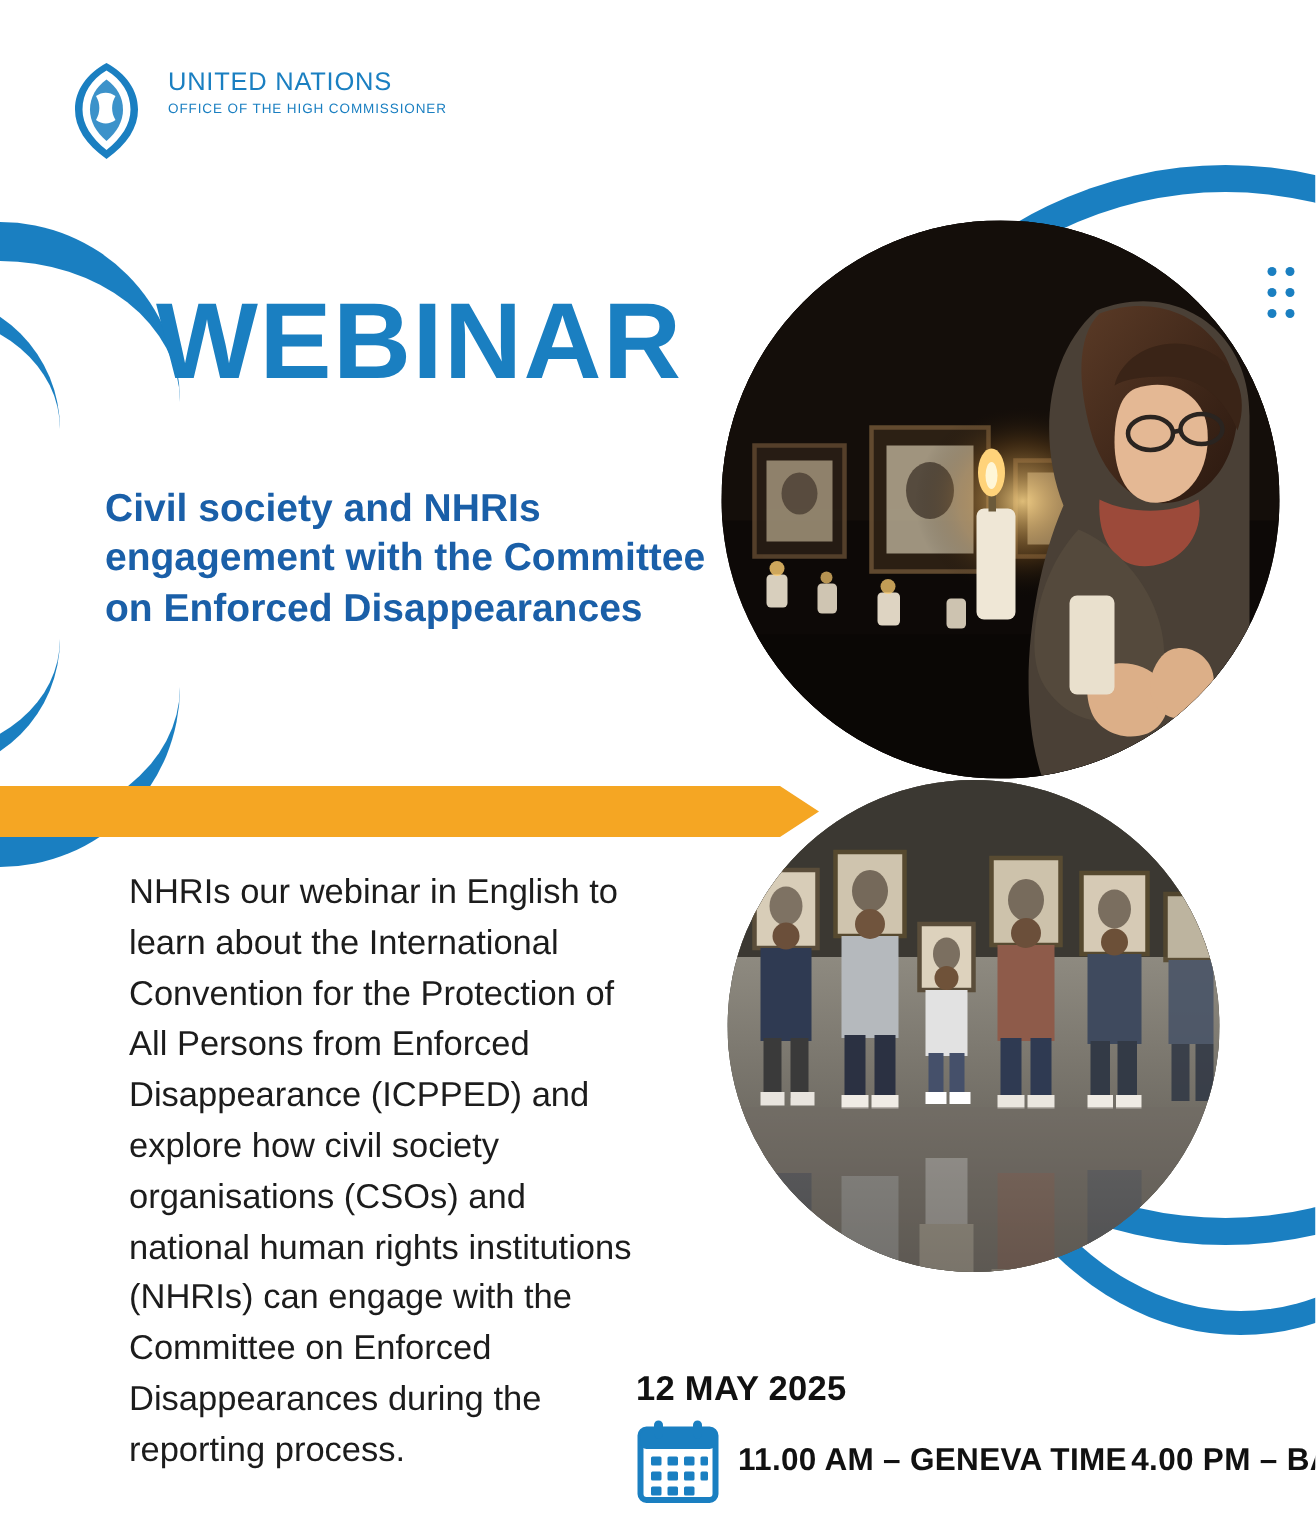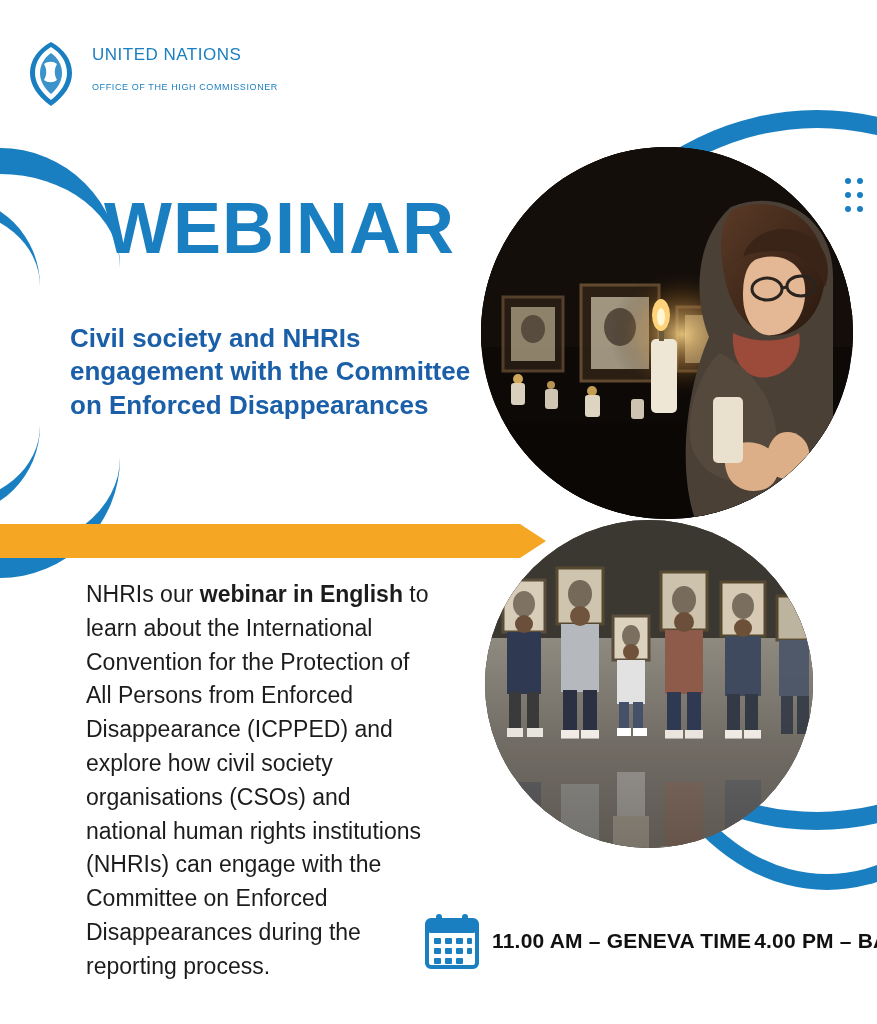--- a/index.html
+++ b/index.html
@@ -98,21 +98,21 @@
     position: absolute;
     width: 6px;
     height: 6px;
     background: #1a7fc1;
     border-radius: 50%;
   }
 
   
   .logo {
     position: absolute;
-    left: 20px;
+    left: 40px;
     top: 40px;
     display: flex;
     align-items: flex-start;
     gap: 10px;
   }
   .logo-mark {
     width: 62px;
     height: 70px;
     flex: none;
   }
@@ -127,21 +127,21 @@
   }
   .logo-l2 {
     font-size: 23px;
     font-weight: bold;
     letter-spacing: 0.3px;
     line-height: 1.1;
   }
   .logo-l3 {
     font-size: 9px;
     letter-spacing: 0.6px;
-    margin-top: 18px;
+    margin-top: 3px;
   }
 
   
   .headline {
     position: absolute;
     left: 104px;
     top: 192px;
     font-size: 72px;
     font-weight: bold;
     color: #1a7fc1;
@@ -164,21 +164,21 @@
   .body-copy {
     position: absolute;
     left: 86px;
     top: 578px;
     width: 346px;
     font-size: 23px;
     line-height: 1.47;
     color: #1c1c1c;
   }
   .body-copy b {
-    font-weight: bold;
+    font-weight: normal;
   }
 
   
   .datetime {
     position: absolute;
     left: 424px;
     top: 912px;
     width: 420px;
   }
   .date-line {
@@ -456,20 +456,21 @@
           <rect x="128" y="96" width="36" height="44" fill="#d2c7b2"></rect>
           <rect x="176" y="52" width="46" height="58" fill="#c6bba6"></rect>
           <rect x="236" y="62" width="44" height="54" fill="#cec3ae"></rect>
         </g>
         <rect x="0" y="218" width="328" height="110" fill="#75716a" opacity="0.35"></rect>
       </g>
     </svg>
   </div>
 
   <div class="datetime">
+    <div class="date-line">12 MAY 2025</div>
     <div class="time-row">
       <svg class="cal-icon" viewBox="0 0 56 58">
         <rect x="3" y="8" width="50" height="47" rx="4" fill="#ffffff" stroke="#1a7fc1" stroke-width="4"></rect>
         <rect x="3" y="8" width="50" height="13" rx="4" fill="#1a7fc1"></rect>
         <rect x="12" y="2" width="6" height="12" rx="3" fill="#1a7fc1"></rect>
         <rect x="38" y="2" width="6" height="12" rx="3" fill="#1a7fc1"></rect>
         <g fill="#1a7fc1">
           <rect x="10" y="26" width="7" height="6" rx="1"></rect>
           <rect x="21" y="26" width="7" height="6" rx="1"></rect>
           <rect x="32" y="26" width="7" height="6" rx="1"></rect>

